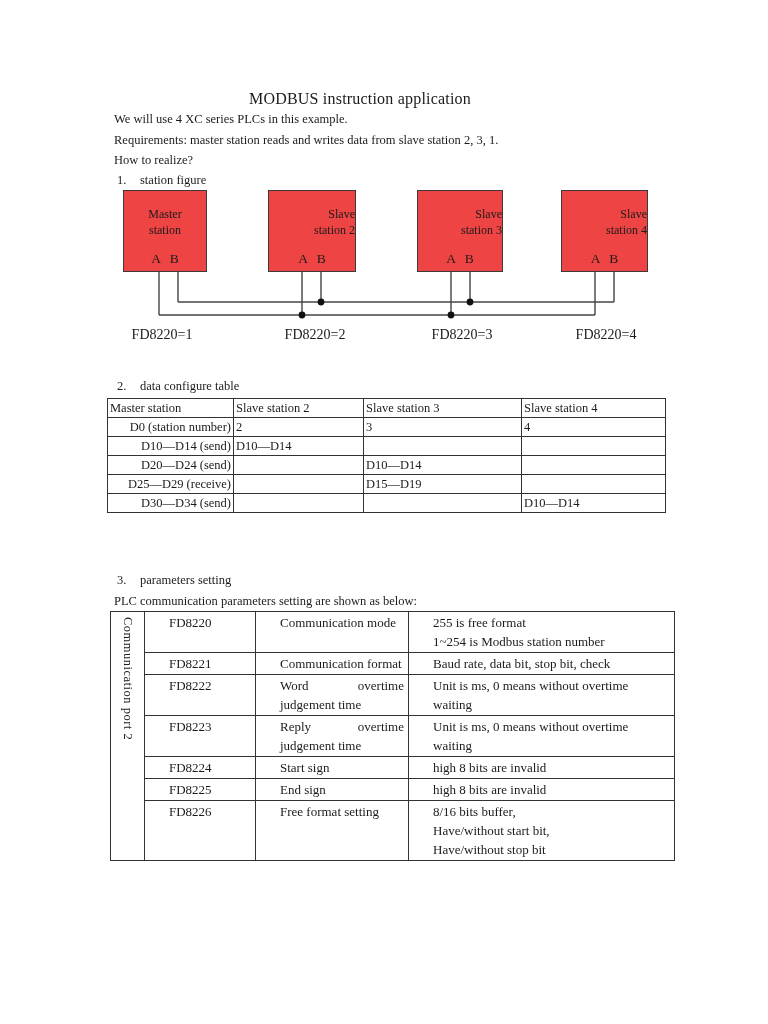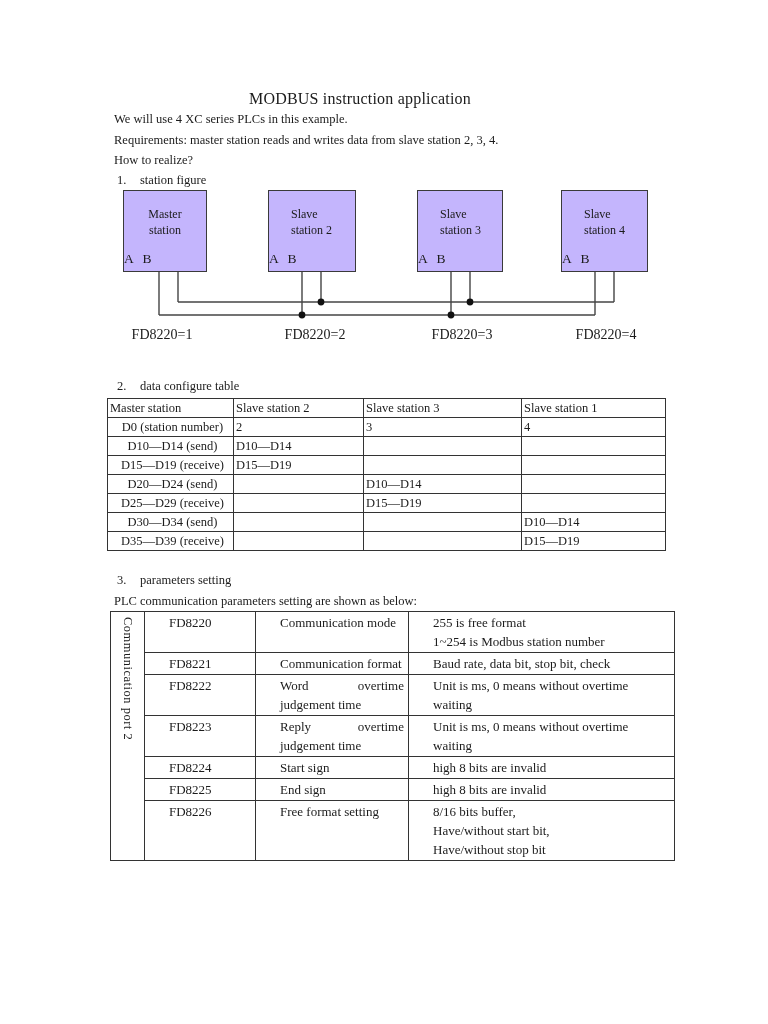--- a/index.html
+++ b/index.html
@@ -9,49 +9,49 @@
   }
   .abs{position:absolute;}
   
   .doc-title{left:0;top:90px;width:720px;text-align:center;font-size:16px;font-weight:normal;letter-spacing:.2px;}
   .intro-line{left:114px;font-size:12.5px;white-space:nowrap;}
   .heading{left:117px;font-size:12.5px;white-space:nowrap;}
   .heading .num{display:inline-block;width:23px;}
   
   .wiring{left:110px;top:185px;width:560px;height:165px;}
   .wiring svg{position:absolute;left:0;top:0;}
-  .station-box{position:absolute;top:5px;height:82px;border:1.5px solid #3a3a3a;background:#c4b5fd;box-sizing:border-box;}
+  .station-box{position:absolute;top:5px;height:82px;border:1.5px solid #3a3a3a;background:#ef4444;box-sizing:border-box;}
   .station-name{position:absolute;top:15px;left:0;right:0;font-size:12px;line-height:16px;}
   .station-name.center{text-align:center;}
-  .station-name.left{text-align:left;padding-left:22px;}
-  .terminals{position:absolute;bottom:4px;left:0;right:0;text-align:left;font-size:13.5px;word-spacing:6px;}
+  .station-name.left{text-align:right;padding-left:22px;}
+  .terminals{position:absolute;bottom:4px;left:0;right:0;text-align:center;font-size:13.5px;word-spacing:6px;}
   .fd-label{position:absolute;top:142px;transform:translateX(-50%);font-size:14px;white-space:nowrap;}
   
   table{border-collapse:collapse;table-layout:fixed;}
   td,th{border:1px solid #333;font-weight:normal;overflow:hidden;}
   
   .config-table{left:107px;top:398px;}
   .config-table table{width:558px;font-size:12.5px;}
   .config-table td,.config-table th{height:18px;line-height:18px;text-align:left;padding:0 2px;}
-  .config-table td.rowlabel{text-align:center;padding-left:6px;margin-left:24px;}
+  .config-table td.rowlabel{text-align:right;padding-left:6px;margin-left:24px;}
   
   .params-table{left:110px;top:611px;}
   .params-table table{width:564px;font-size:13px;}
   .params-table td{vertical-align:top;line-height:19px;padding:1px 8px 1px 24px;}
   .params-table td.rot{padding:0;text-align:center;}
   .rot-inner{writing-mode:vertical-rl;text-orientation:mixed;margin:5px auto 0;font-size:12.5px;letter-spacing:.5px;line-height:14px;}
   .cell-desc{text-align:justify;padding-right:4px !important;}
   .cell-value{white-space:pre-line;}
 </style>
 </head>
 <body>
 
 <div class="abs doc-title">MODBUS instruction application</div>
 <div class="abs intro-line" style="top:112px">We will use 4 XC series PLCs in this example.</div>
-<div class="abs intro-line" style="top:133px">Requirements: master station reads and writes data from slave station 2, 3, 4.</div>
+<div class="abs intro-line" style="top:133px">Requirements: master station reads and writes data from slave station 2, 3, 1.</div>
 <div class="abs intro-line" style="top:153px">How to realize?</div>
 
 <div class="abs heading" style="top:173px">
   <span class="num">1.</span><span>station figure</span>
 </div>
 
 <div class="abs wiring">
   <svg width="560" height="165" viewBox="0 0 560 165">
     <g stroke="#444" stroke-width="1.4" fill="none">
 
@@ -108,63 +108,51 @@
         <col style="width:126px">
         <col style="width:130px">
         <col style="width:158px">
         <col style="width:144px">
       </colgroup>
     <tbody>
         <tr>
       <th>Master station</th>
       <th>Slave station 2</th>
       <th>Slave station 3</th>
-      <th>Slave station 1</th>
+      <th>Slave station 4</th>
     </tr>
     <tr>
       <td class="rowlabel">D0 (station number)</td>
       <td>2</td>
       <td>3</td>
       <td>4</td>
     </tr>
     <tr>
       <td class="rowlabel">D10—D14 (send)</td>
       <td>D10—D14</td>
       <td></td>
       <td></td>
     </tr>
     <tr>
-      <td class="rowlabel">D15—D19 (receive)</td>
+      <td class="rowlabel">D20—D24 (send)</td>
+      <td></td>
+      <td>D10—D14</td>
+      <td></td>
+    </tr>
+    <tr>
+      <td class="rowlabel">D25—D29 (receive)</td>
+      <td></td>
       <td>D15—D19</td>
       <td></td>
-      <td></td>
-    </tr>
-    <tr>
-      <td class="rowlabel">D20—D24 (send)</td>
+    </tr>
+    <tr>
+      <td class="rowlabel">D30—D34 (send)</td>
+      <td></td>
       <td></td>
       <td>D10—D14</td>
-      <td></td>
-    </tr>
-    <tr>
-      <td class="rowlabel">D25—D29 (receive)</td>
-      <td></td>
-      <td>D15—D19</td>
-      <td></td>
-    </tr>
-    <tr>
-      <td class="rowlabel">D30—D34 (send)</td>
-      <td></td>
-      <td></td>
-      <td>D10—D14</td>
-    </tr>
-    <tr>
-      <td class="rowlabel">D35—D39 (receive)</td>
-      <td></td>
-      <td></td>
-      <td>D15—D19</td>
     </tr>
   </tbody>
     </table>
 </div>
 
 <div class="abs heading" style="top:573px">
   <span class="num">3.</span><span>parameters setting</span>
 </div>
 <div class="abs intro-line" style="top:594px">PLC communication parameters setting are shown as below:</div>
 

